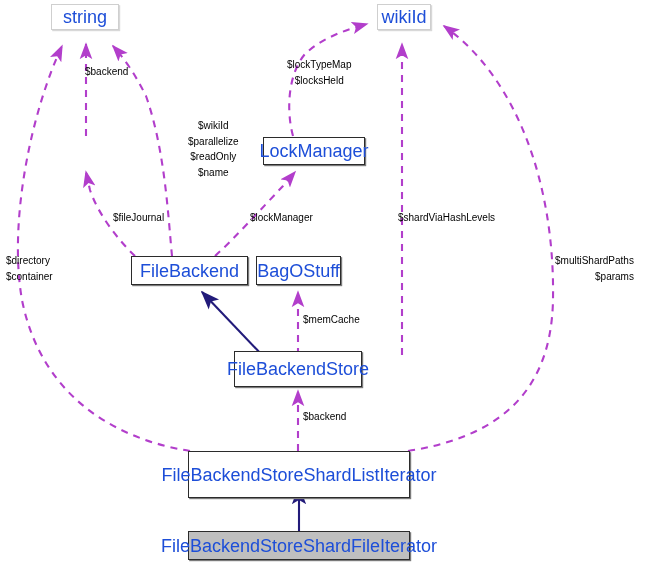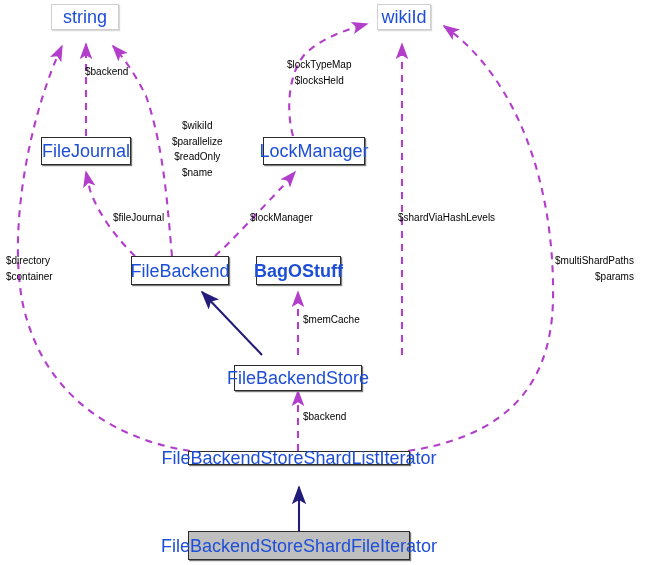--- a/index.html
+++ b/index.html
@@ -108,54 +108,51 @@
   </svg>
 
   <div class="uml-node kind-type" style="left:51px;top:4px;width:68px;height:26px;">
     <span>string</span>
   </div>
 
   <div class="uml-node kind-type" style="left:377px;top:4px;width:54px;height:26px;">
     <span>wikiId</span>
   </div>
 
-  <div class="uml-node kind-class" style="left:41px;top:137px;width:90px;height:28px;">
-    <span>FileJournal</span>
-  </div>
 
   <div class="uml-node kind-class" style="left:263px;top:137px;width:102px;height:28px;">
     <span>LockManager</span>
   </div>
 
-  <div class="uml-node kind-class" style="left:131px;top:256px;width:98px;height:29px;">
+  <div class="uml-node kind-class" style="left:131px;top:256px;width:117px;height:29px;">
     <span>FileBackend</span>
   </div>
 
-  <div class="uml-node kind-class" style="left:256px;top:256px;width:85px;height:29px;font-weight:bold;">
+  <div class="uml-node kind-class" style="left:256px;top:256px;width:85px;height:29px;">
     <span>BagOStuff</span>
   </div>
 
-  <div class="uml-node kind-class" style="left:234px;top:365px;width:128px;height:26px;">
+  <div class="uml-node kind-class" style="left:234px;top:351px;width:128px;height:36px;">
     <span>FileBackendStore</span>
   </div>
 
-  <div class="uml-node kind-class" style="left:188px;top:451px;width:222px;height:14px;">
+  <div class="uml-node kind-class" style="left:188px;top:451px;width:222px;height:47px;">
     <span>FileBackendStoreShardListIterator</span>
   </div>
 
   <div class="uml-node kind-current" style="left:188px;top:531px;width:222px;height:29px;">
     <span>FileBackendStoreShardFileIterator</span>
   </div>
 
   <div class="edge-label align-left" style="left:85px;top:64px;">$backend</div>
 
   <div class="edge-label align-center" style="left:287px;top:57px;">$lockTypeMap
 $locksHeld</div>
 
-  <div class="edge-label align-center" style="left:172px;top:118px;">$wikiId
+  <div class="edge-label align-center" style="left:188px;top:118px;">$wikiId
 $parallelize
 $readOnly
 $name</div>
 
   <div class="edge-label align-left" style="left:85px;top:210px;margin-left:28px;">$fileJournal</div>
 
   <div class="edge-label align-left" style="left:250px;top:210px;">$lockManager</div>
 
   <div class="edge-label align-left" style="left:398px;top:210px;">$shardViaHashLevels</div>
 

